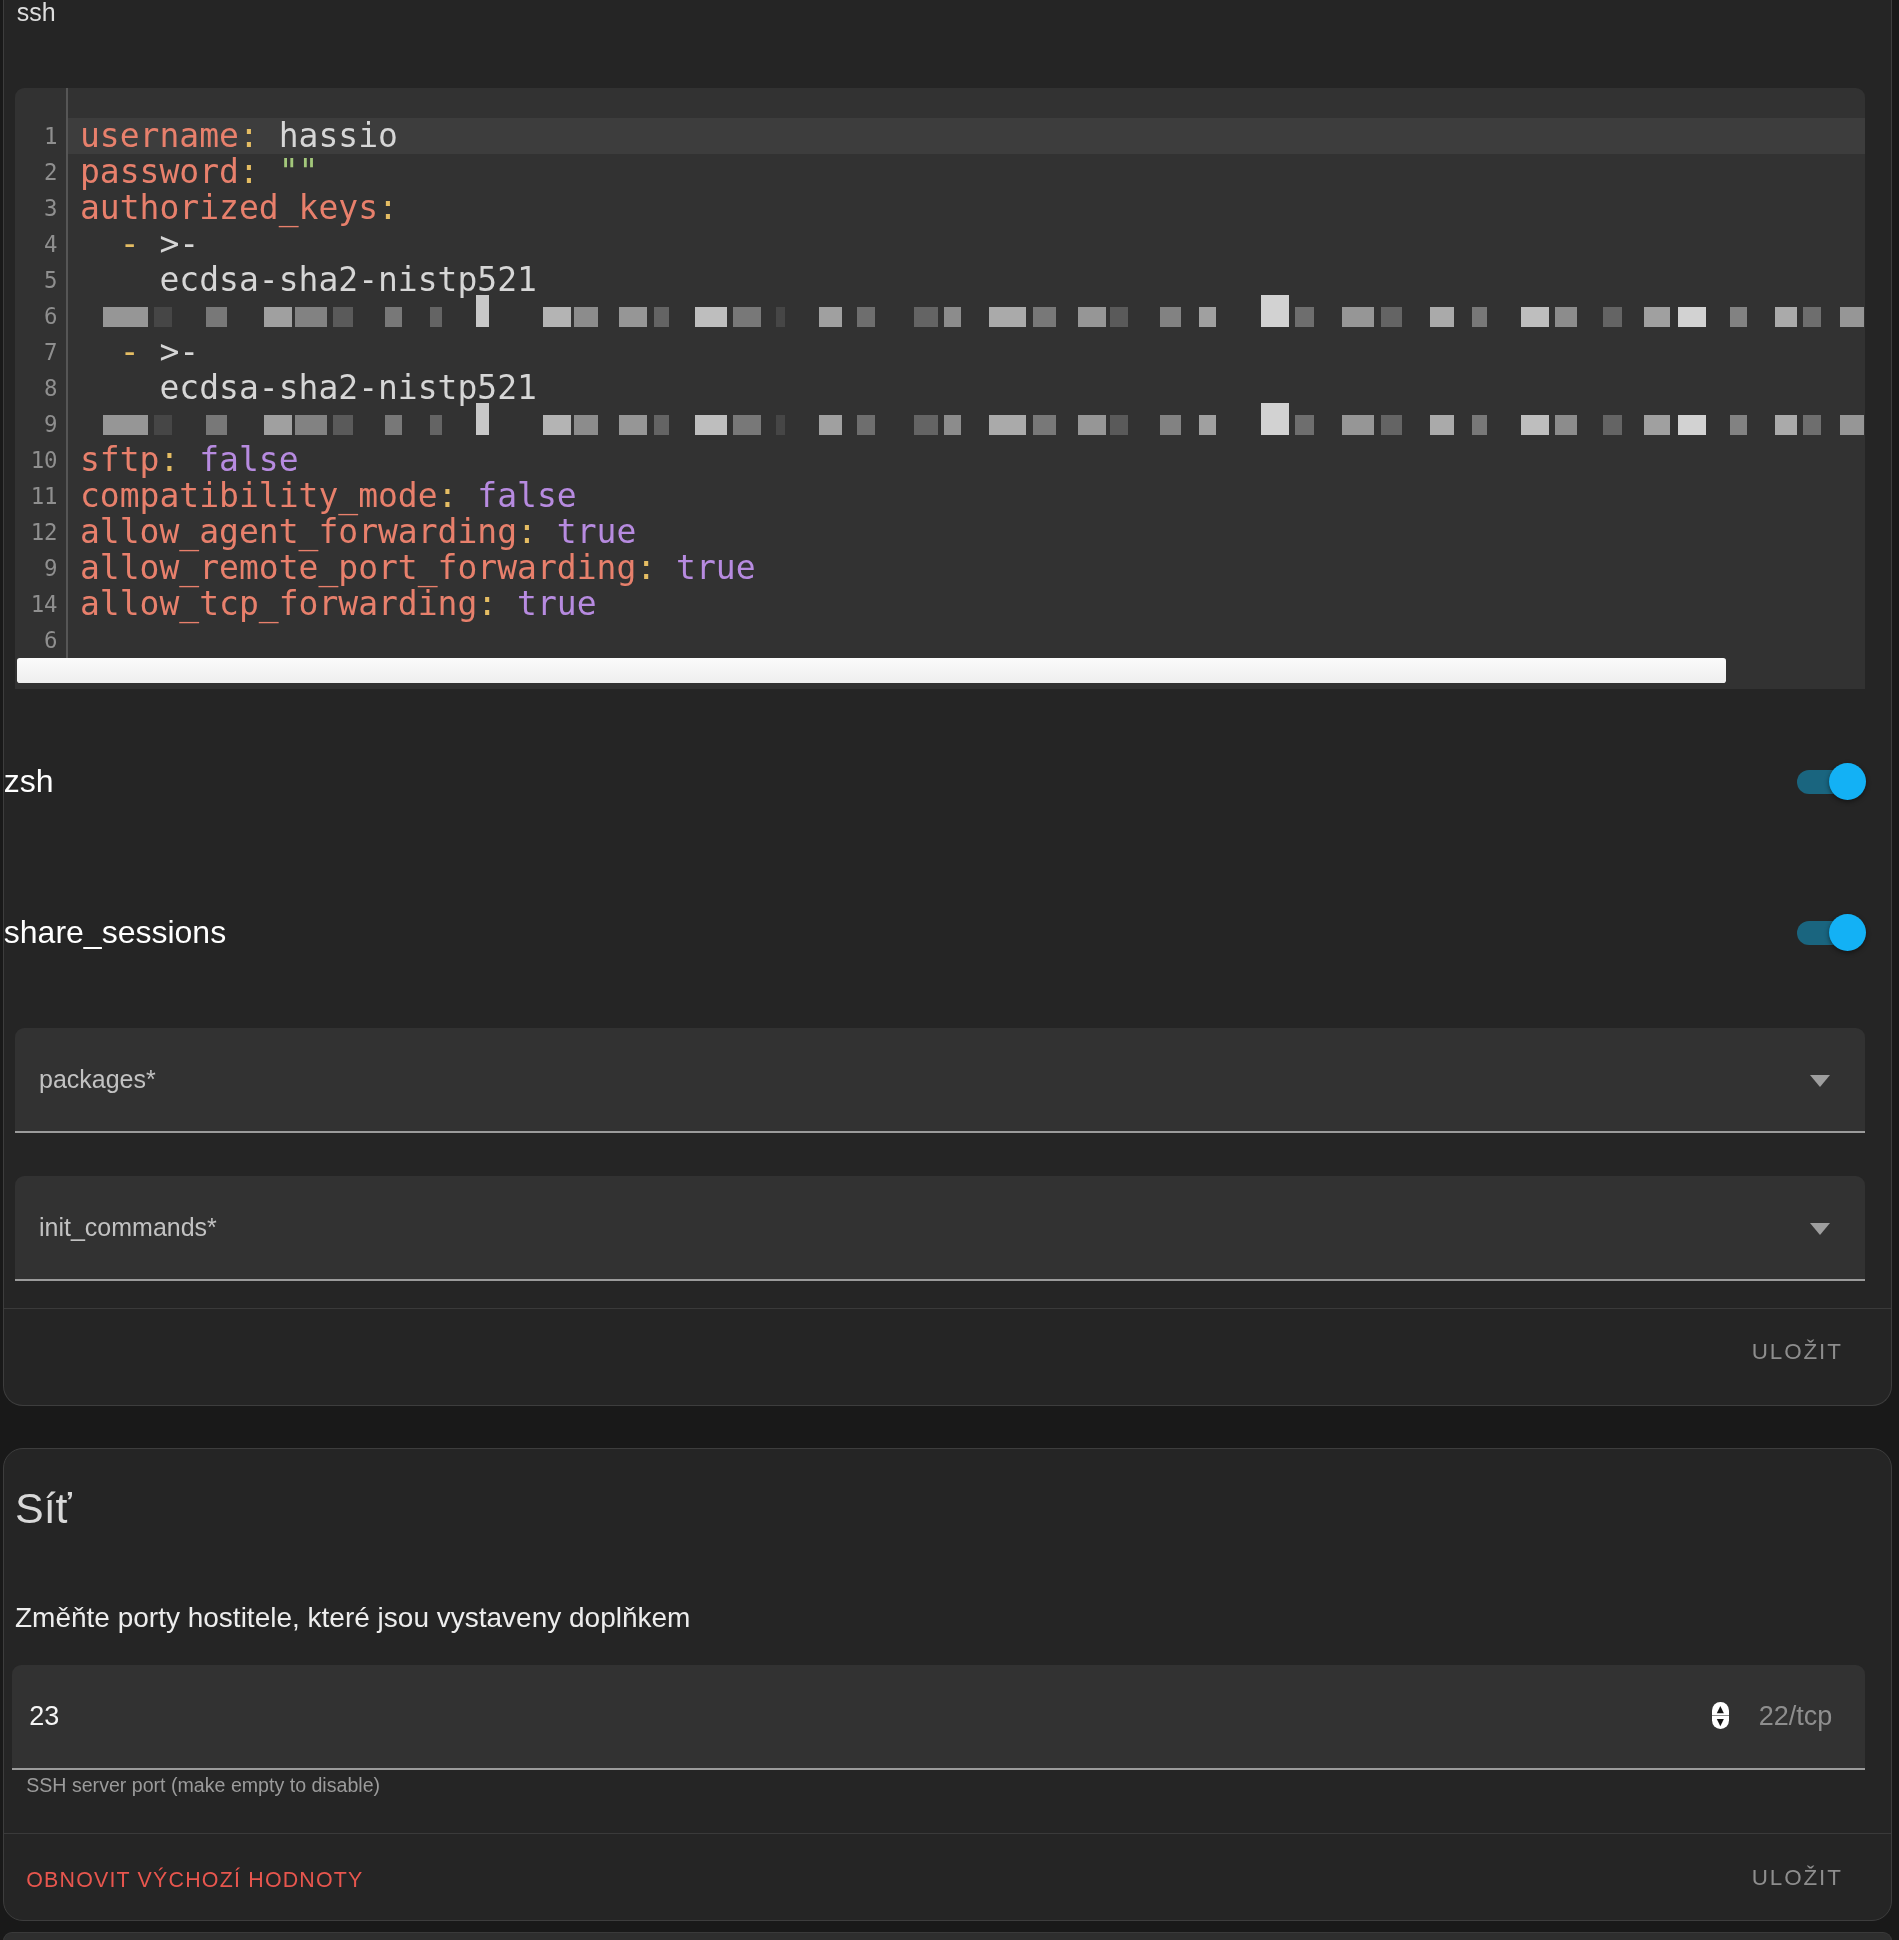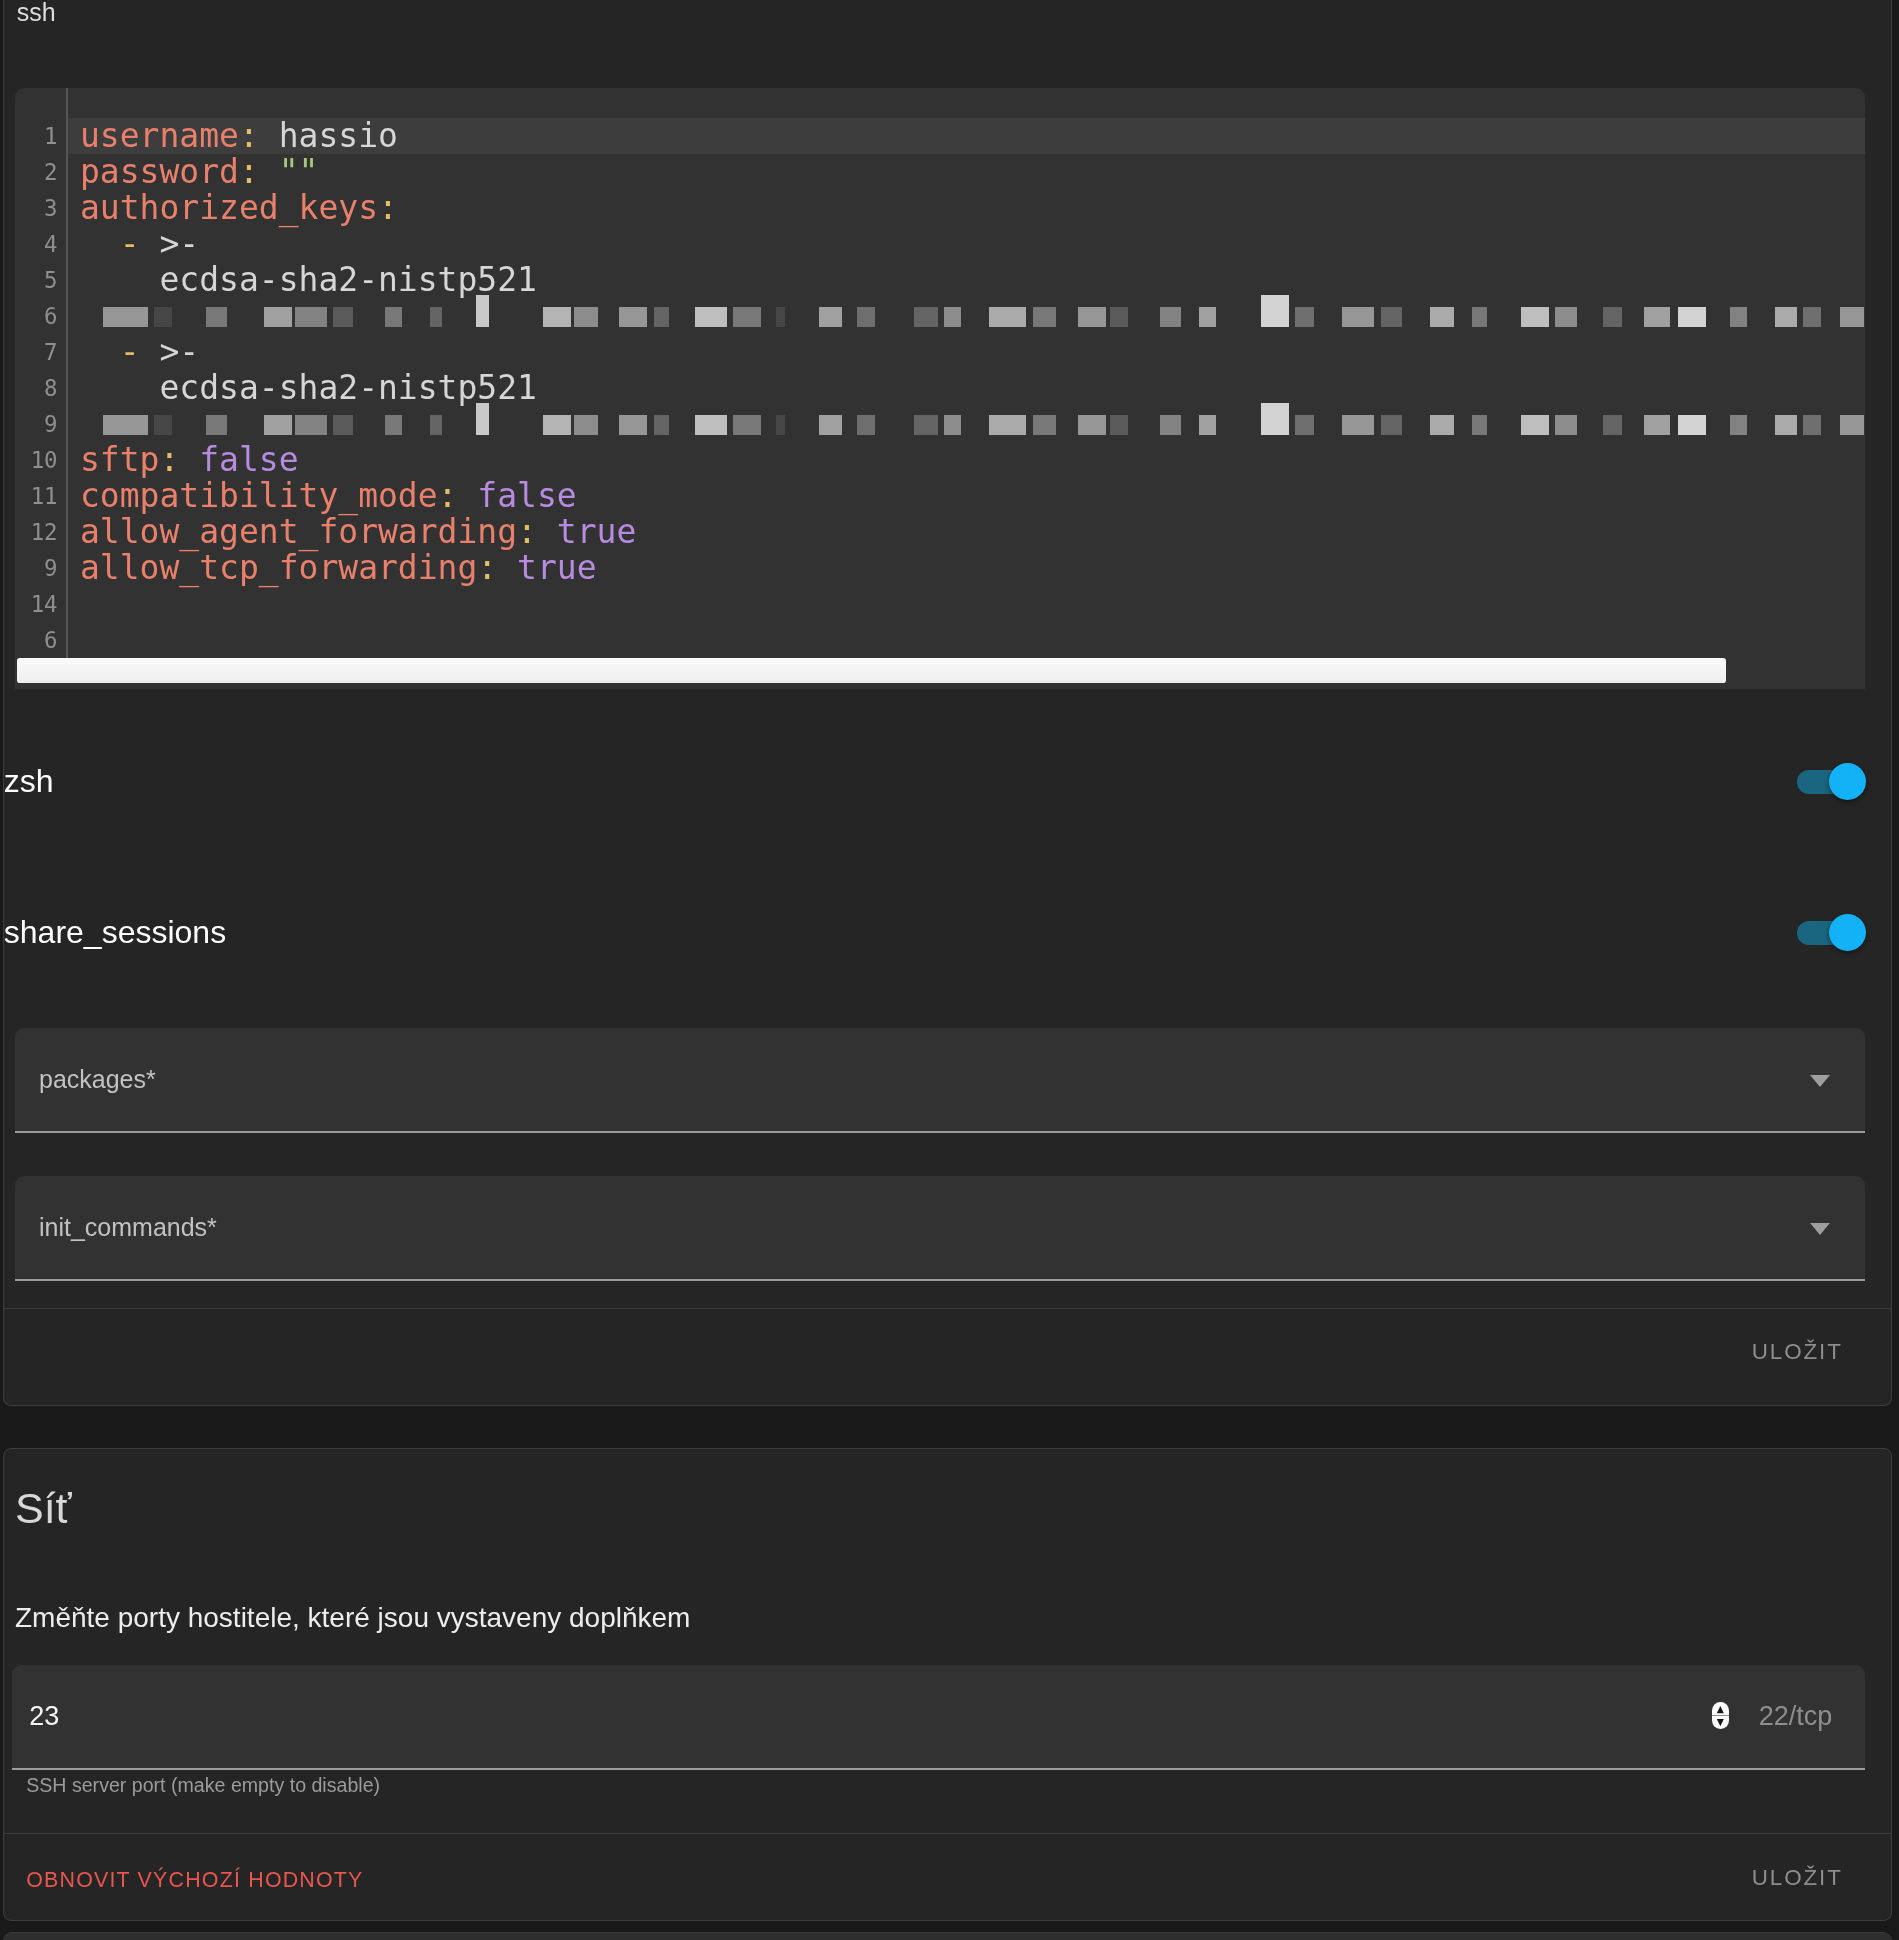--- a/index.html
+++ b/index.html
@@ -5,21 +5,21 @@
   html,body{margin:0;padding:0}
   body{
     position:relative;width:1900px;height:1941px;overflow:hidden;
     background:var(--page-bg,#191919);
     font-family:"Liberation Sans",sans-serif;
   }
   .card{
     position:absolute;left:2.8px;width:1889px;box-sizing:border-box;
     background:var(--card-bg,#252525);
     border:0.9px solid var(--card-border,#3d3d3d);
-    border-radius:8px;
+    border-radius:20px;
   }
   #ssh-card{top:-28px;height:1434px;border-top:none;border-top-left-radius:0;border-top-right-radius:0}
   #network-card{top:1448px;height:473px}
 
   
   .opt-label{position:absolute;left:0;height:32px;line-height:32px;font-size:32px;color:#ffffff}
   .ssh-label{position:absolute;left:13px;top:26px;font-size:25px;color:#dedede}
 
   
   #editor{
@@ -137,20 +137,21 @@
         <div class="crow"><span class="tk-k">authorized_keys</span><span class="tk-p">:</span></div>
         <div class="crow"><span class="tk-t">  </span><span class="tk-d">-</span><span class="tk-t"> &gt;-</span></div>
         <div class="crow"><span class="tk-t">    ecdsa-sha2-nistp521</span></div>
         <div class="crow redacted"><span class="blk" style="margin-left: 23px; width: 45px; background: rgb(150, 150, 150);"></span><span class="blk" style="margin-left: 5.6px; width: 18.6px; background: rgb(70, 70, 70);"></span><span class="blk" style="margin-left: 34px; width: 20.5px; background: rgb(120, 120, 120);"></span><span class="blk" style="margin-left: 37px; width: 28px; background: rgb(160, 160, 160);"></span><span class="blk" style="margin-left: 3.7px; width: 32px; background: rgb(130, 130, 130);"></span><span class="blk" style="margin-left: 5.6px; width: 20.5px; background: rgb(90, 90, 90);"></span><span class="blk" style="margin-left: 32px; width: 17px; background: rgb(120, 120, 120);"></span><span class="blk" style="margin-left: 28px; width: 11.2px; background: rgb(100, 100, 100);"></span><span class="blk" style="margin-left: 34px; width: 13px; background: rgb(200, 200, 200); height: 32px;"></span><span class="blk" style="margin-left: 54px; width: 28px; background: rgb(180, 180, 180);"></span><span class="blk" style="margin-left: 3.7px; width: 24px; background: rgb(140, 140, 140);"></span><span class="blk" style="margin-left: 20.5px; width: 28px; background: rgb(150, 150, 150);"></span><span class="blk" style="margin-left: 7.5px; width: 15px; background: rgb(100, 100, 100);"></span><span class="blk" style="margin-left: 26px; width: 32px; background: rgb(190, 190, 190);"></span><span class="blk" style="margin-left: 5.6px; width: 28px; background: rgb(120, 120, 120);"></span><span class="blk" style="margin-left: 15px; width: 9.3px; background: rgb(70, 70, 70);"></span><span class="blk" style="margin-left: 34px; width: 22.4px; background: rgb(160, 160, 160);"></span><span class="blk" style="margin-left: 15px; width: 18.6px; background: rgb(110, 110, 110);"></span><span class="blk" style="margin-left: 39px; width: 24px; background: rgb(100, 100, 100);"></span><span class="blk" style="margin-left: 5.6px; width: 17px; background: rgb(140, 140, 140);"></span><span class="blk" style="margin-left: 28px; width: 37px; background: rgb(170, 170, 170);"></span><span class="blk" style="margin-left: 7.5px; width: 22.4px; background: rgb(120, 120, 120);"></span><span class="blk" style="margin-left: 22.4px; width: 28px; background: rgb(150, 150, 150);"></span><span class="blk" style="margin-left: 3.7px; width: 18.6px; background: rgb(90, 90, 90);"></span><span class="blk" style="margin-left: 32px; width: 20.5px; background: rgb(130, 130, 130);"></span><span class="blk" style="margin-left: 18.6px; width: 17px; background: rgb(160, 160, 160);"></span><span class="blk" style="margin-left: 45px; width: 28px; background: rgb(210, 210, 210); height: 32px;"></span><span class="blk" style="margin-left: 5.6px; width: 18.6px; background: rgb(110, 110, 110);"></span><span class="blk" style="margin-left: 28px; width: 32px; background: rgb(150, 150, 150);"></span><span class="blk" style="margin-left: 7.5px; width: 20.5px; background: rgb(100, 100, 100);"></span><span class="blk" style="margin-left: 28px; width: 24px; background: rgb(170, 170, 170);"></span><span class="blk" style="margin-left: 18.6px; width: 15px; background: rgb(120, 120, 120);"></span><span class="blk" style="margin-left: 34px; width: 28px; background: rgb(190, 190, 190);"></span><span class="blk" style="margin-left: 5.6px; width: 22.4px; background: rgb(140, 140, 140);"></span><span class="blk" style="margin-left: 26px; width: 18.6px; background: rgb(100, 100, 100);"></span><span class="blk" style="margin-left: 22.4px; width: 26px; background: rgb(160, 160, 160);"></span><span class="blk" style="margin-left: 7.5px; width: 28px; background: rgb(210, 210, 210);"></span><span class="blk" style="margin-left: 24px; width: 17px; background: rgb(130, 130, 130);"></span><span class="blk" style="margin-left: 28px; width: 22.4px; background: rgb(170, 170, 170);"></span><span class="blk" style="margin-left: 5.6px; width: 18.6px; background: rgb(110, 110, 110);"></span><span class="blk" style="margin-left: 18.6px; width: 24px; background: rgb(150, 150, 150);"></span></div>
         <div class="crow"><span class="tk-t">  </span><span class="tk-d">-</span><span class="tk-t"> &gt;-</span></div>
         <div class="crow"><span class="tk-t">    ecdsa-sha2-nistp521</span></div>
         <div class="crow redacted"><span class="blk" style="margin-left: 23px; width: 45px; background: rgb(150, 150, 150);"></span><span class="blk" style="margin-left: 5.6px; width: 18.6px; background: rgb(70, 70, 70);"></span><span class="blk" style="margin-left: 34px; width: 20.5px; background: rgb(120, 120, 120);"></span><span class="blk" style="margin-left: 37px; width: 28px; background: rgb(160, 160, 160);"></span><span class="blk" style="margin-left: 3.7px; width: 32px; background: rgb(130, 130, 130);"></span><span class="blk" style="margin-left: 5.6px; width: 20.5px; background: rgb(90, 90, 90);"></span><span class="blk" style="margin-left: 32px; width: 17px; background: rgb(120, 120, 120);"></span><span class="blk" style="margin-left: 28px; width: 11.2px; background: rgb(100, 100, 100);"></span><span class="blk" style="margin-left: 34px; width: 13px; background: rgb(200, 200, 200); height: 32px;"></span><span class="blk" style="margin-left: 54px; width: 28px; background: rgb(180, 180, 180);"></span><span class="blk" style="margin-left: 3.7px; width: 24px; background: rgb(140, 140, 140);"></span><span class="blk" style="margin-left: 20.5px; width: 28px; background: rgb(150, 150, 150);"></span><span class="blk" style="margin-left: 7.5px; width: 15px; background: rgb(100, 100, 100);"></span><span class="blk" style="margin-left: 26px; width: 32px; background: rgb(190, 190, 190);"></span><span class="blk" style="margin-left: 5.6px; width: 28px; background: rgb(120, 120, 120);"></span><span class="blk" style="margin-left: 15px; width: 9.3px; background: rgb(70, 70, 70);"></span><span class="blk" style="margin-left: 34px; width: 22.4px; background: rgb(160, 160, 160);"></span><span class="blk" style="margin-left: 15px; width: 18.6px; background: rgb(110, 110, 110);"></span><span class="blk" style="margin-left: 39px; width: 24px; background: rgb(100, 100, 100);"></span><span class="blk" style="margin-left: 5.6px; width: 17px; background: rgb(140, 140, 140);"></span><span class="blk" style="margin-left: 28px; width: 37px; background: rgb(170, 170, 170);"></span><span class="blk" style="margin-left: 7.5px; width: 22.4px; background: rgb(120, 120, 120);"></span><span class="blk" style="margin-left: 22.4px; width: 28px; background: rgb(150, 150, 150);"></span><span class="blk" style="margin-left: 3.7px; width: 18.6px; background: rgb(90, 90, 90);"></span><span class="blk" style="margin-left: 32px; width: 20.5px; background: rgb(130, 130, 130);"></span><span class="blk" style="margin-left: 18.6px; width: 17px; background: rgb(160, 160, 160);"></span><span class="blk" style="margin-left: 45px; width: 28px; background: rgb(210, 210, 210); height: 32px;"></span><span class="blk" style="margin-left: 5.6px; width: 18.6px; background: rgb(110, 110, 110);"></span><span class="blk" style="margin-left: 28px; width: 32px; background: rgb(150, 150, 150);"></span><span class="blk" style="margin-left: 7.5px; width: 20.5px; background: rgb(100, 100, 100);"></span><span class="blk" style="margin-left: 28px; width: 24px; background: rgb(170, 170, 170);"></span><span class="blk" style="margin-left: 18.6px; width: 15px; background: rgb(120, 120, 120);"></span><span class="blk" style="margin-left: 34px; width: 28px; background: rgb(190, 190, 190);"></span><span class="blk" style="margin-left: 5.6px; width: 22.4px; background: rgb(140, 140, 140);"></span><span class="blk" style="margin-left: 26px; width: 18.6px; background: rgb(100, 100, 100);"></span><span class="blk" style="margin-left: 22.4px; width: 26px; background: rgb(160, 160, 160);"></span><span class="blk" style="margin-left: 7.5px; width: 28px; background: rgb(210, 210, 210);"></span><span class="blk" style="margin-left: 24px; width: 17px; background: rgb(130, 130, 130);"></span><span class="blk" style="margin-left: 28px; width: 22.4px; background: rgb(170, 170, 170);"></span><span class="blk" style="margin-left: 5.6px; width: 18.6px; background: rgb(110, 110, 110);"></span><span class="blk" style="margin-left: 18.6px; width: 24px; background: rgb(150, 150, 150);"></span></div>
         <div class="crow"><span class="tk-k">sftp</span><span class="tk-p">:</span><span class="tk-t"> </span><span class="tk-b">false</span></div>
         <div class="crow"><span class="tk-k">compatibility_mode</span><span class="tk-p">:</span><span class="tk-t"> </span><span class="tk-b">false</span></div>
         <div class="crow"><span class="tk-k">allow_agent_forwarding</span><span class="tk-p">:</span><span class="tk-t"> </span><span class="tk-b">true</span></div>
+        <div class="crow"><span class="tk-k">allow_remote_port_forwarding</span><span class="tk-p">:</span><span class="tk-t"> </span><span class="tk-b">true</span></div>
         <div class="crow"><span class="tk-k">allow_tcp_forwarding</span><span class="tk-p">:</span><span class="tk-t"> </span><span class="tk-b">true</span></div>
         <div class="crow"></div>
       </div>
     <div id="hscrollbar"></div>
   </div>
 
   <div class="opt-label" style="top:793px">zsh</div>
   <div class="toggle on" id="toggle-zsh">
     <div class="track"></div>
     <div class="thumb"></div>

